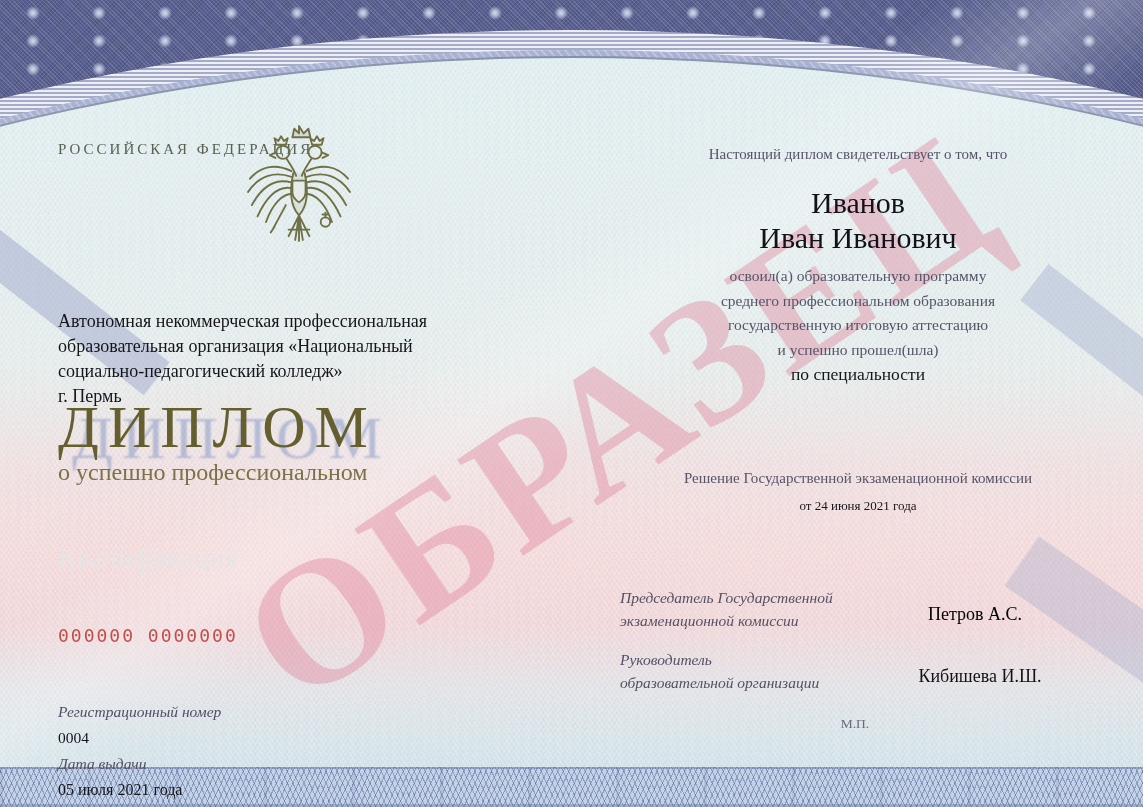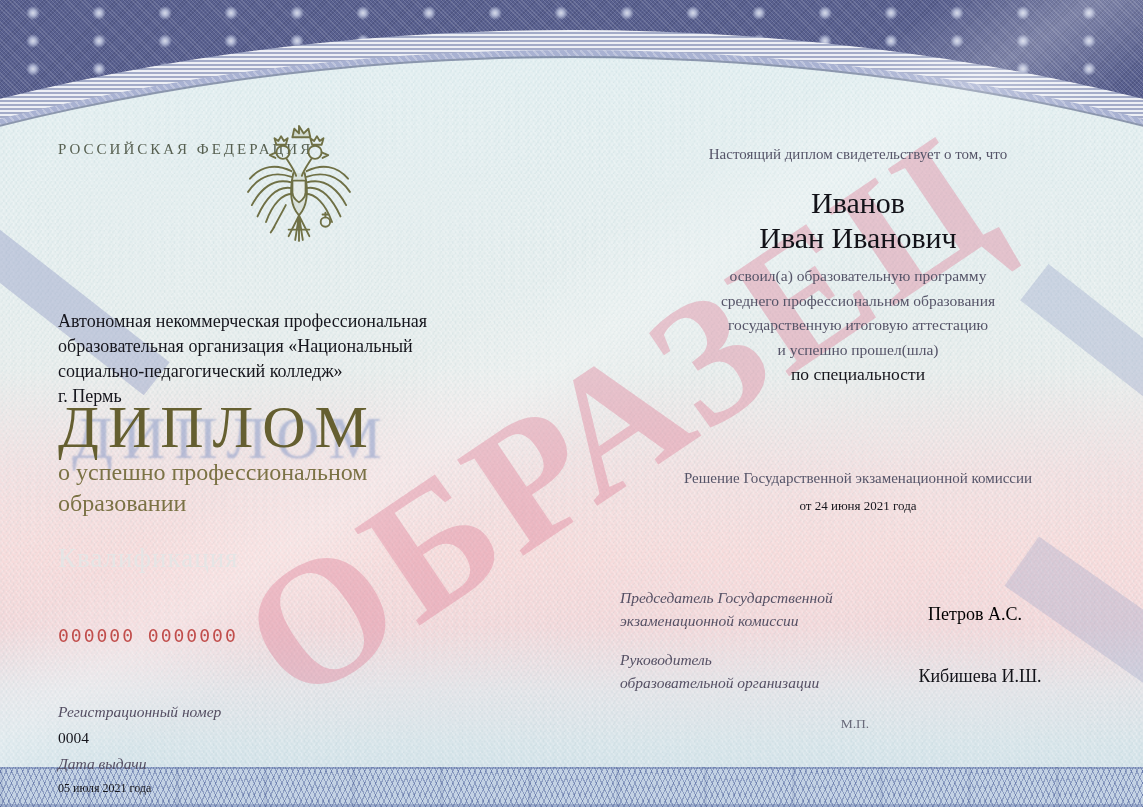--- a/index.html
+++ b/index.html
@@ -88,21 +88,21 @@
   .title{top:348px;font-size:60px;letter-spacing:9px;color:#655f30;
          text-shadow:14px 11px 2px rgba(128,148,198,.50);}
   .subtitle{top:412px;font-size:24px;line-height:31px;color:#7b7245;}
   .qual{top:498px;font-size:27px;letter-spacing:1px;color:#e5e5e5;}
   .zeros{top:580px;font-family:"DejaVu Sans Mono",monospace;font-size:18px;letter-spacing:2px;color:#c14e4c;}
   .doctype{top:618px;font-size:17px;letter-spacing:.5px;color:#3f4056;}
   .lbl{font-style:italic;font-size:15.5px;color:#544e62;}
   .reg-lbl{top:658px;font-family:Liberation Serif, serif;}
   .reg-val{top:684px;font-size:15.5px;color:#15151c;}
   .date-lbl{top:710px;}
-  .date-val{top:736px;font-size:12px;color:#15151c;}
+  .date-val{top:736px;font-size:16px;color:#15151c;}
 
   .intro{top:146px;font-size:15px;color:#555468;}
   .surname{top:186px;font-size:30px;color:#121218;}
   .patronymic{top:221px;font-size:30px;color:#121218;}
   .bodytext{top:264px;font-size:15.5px;line-height:24.5px;color:#555468;}
   .spec{top:364px;font-size:17.5px;color:#15151c;}
   .decision{top:470px;font-size:15px;color:#555468;}
   .decdate{top:498px;font-size:13px;color:#15151c;}
 
   .siglbl{font-style:italic;font-size:15.5px;line-height:23px;color:#555064;text-align:left;font-family:Liberation Serif, serif;}
@@ -179,21 +179,20 @@
     <div>Автономная некоммерческая профессиональная</div>
     <div>образовательная организация «Национальный</div>
     <div>социально-педагогический колледж»</div>
     <div>г. Пермь</div>
   </div>
 
   <div class="abs lc title">ДИПЛОМ</div>
 
   <div class="abs lc subtitle">
     <div>о успешно профессиональном</div>
-    <div>образовании</div>
   </div>
 
   <div class="abs lc qual">Квалификация</div>
 
   <div class="abs lc zeros">000000 0000000</div>
 
 
   <div class="abs lc lbl reg-lbl">Регистрационный номер</div>
   <div class="abs lc reg-val">0004</div>
 

